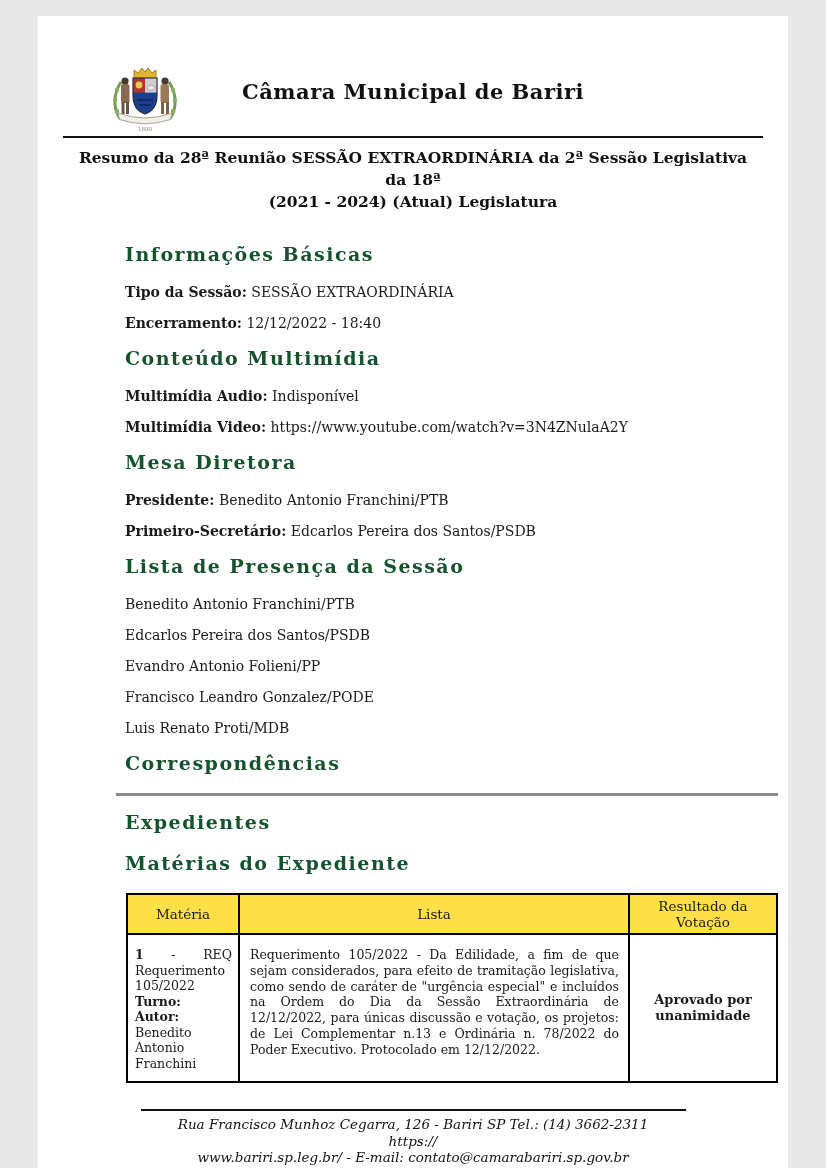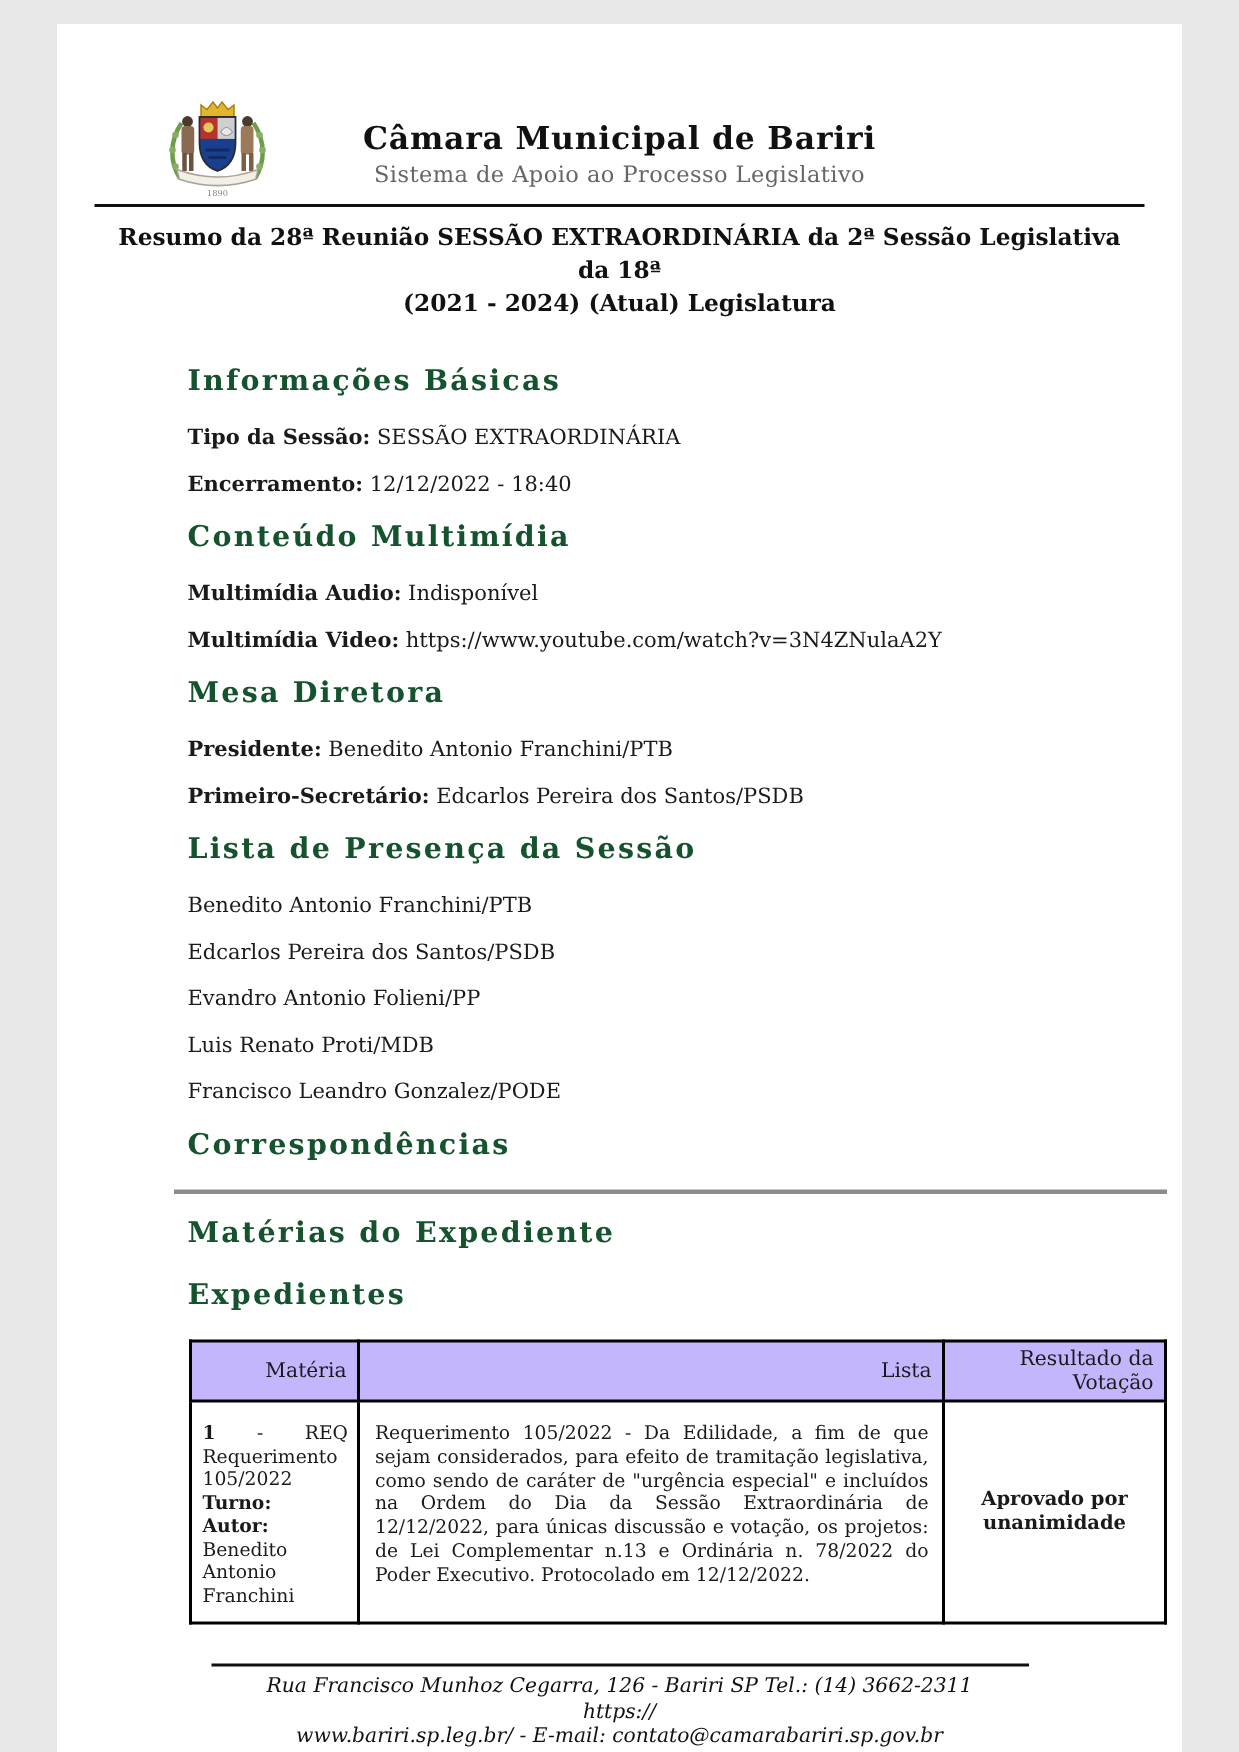--- a/index.html
+++ b/index.html
@@ -43,21 +43,21 @@
   }
   .after-divider { margin-top: 18px; }
   
   table.materias {
     border-collapse: collapse; table-layout: fixed;
     width: 650px; margin-top: 1px; margin-left: 1px;
     font-size: 12.5px;
   }
   table.materias th, table.materias td { border: 2px solid #000; }
   table.materias th {
-    background: #c4b5fd; font-weight: normal; text-align: right;
+    background: #fde047; font-weight: normal; text-align: center;
     font-size: 13.5px; padding: 3px 7px; height: 22px;
   }
   col.c-materia { width: 112px; }
   col.c-ementa { width: 390px; }
   col.c-resultado { width: 148px; }
   td.cell-materia { vertical-align: top; padding: 12px 6px 10px 7px; border-radius: 31px; }
   td.cell-materia p { margin: 0; text-align: justify; line-height: 15.5px; }
   td.cell-ementa { vertical-align: top; padding: 12px 9px 10px 10px; border-radius: 12px; }
   td.cell-ementa p { margin: 0; text-align: justify; line-height: 15.8px; }
   td.cell-resultado {
@@ -117,21 +117,20 @@
 
         <rect x="31" y="33" width="16" height="2" fill="#0f2a66"></rect>
         <rect x="33" y="38" width="12" height="2" fill="#0f2a66"></rect>
 
         <path d="M12 47 Q39 57 66 47 L64.5 53.5 Q39 62 13.5 53.5 Z" fill="#f2efe6" stroke="#a9a398" stroke-width="1"></path>
         <text x="39" y="64.5" text-anchor="middle" font-size="5.5" fill="#8a8578">1890</text>
       </svg>
     </div>
     <div class="header-titles">
       <div class="org-name">Câmara Municipal de Bariri</div>
-      <div class="system-name">Sistema de Apoio ao Processo Legislativo</div>
     </div>
   </div>
   <hr class="header-rule">
 
   <div class="doc-title">
     <span>Resumo da 28ª Reunião SESSÃO EXTRAORDINÁRIA da 2ª Sessão Legislativa da 18ª</span><br>
     <span>(2021 - 2024) (Atual) Legislatura</span>
   </div>
 
   <div class="content">
@@ -163,29 +162,29 @@
     </p>
     <p class="field">
       <span class="label">Primeiro-Secretário:</span>
       <span>Edcarlos Pereira dos Santos/PSDB</span>
     </p>
 
     <h2 class="section-heading">Lista de Presença da Sessão</h2>
     <p class="plain">Benedito Antonio Franchini/PTB</p>
     <p class="plain">Edcarlos Pereira dos Santos/PSDB</p>
     <p class="plain">Evandro Antonio Folieni/PP</p>
+    <p class="plain">Francisco Leandro Gonzalez/PODE</p>
     <p class="plain">Luis Renato Proti/MDB</p>
-    <p class="plain">Francisco Leandro Gonzalez/PODE</p>
 
     <h2 class="section-heading">Correspondências</h2>
     <hr class="gray-divider">
 
+    <h2 class="section-heading after-divider">Expedientes</h2>
+
     <h2 class="section-heading">Matérias do Expediente</h2>
-
-    <h2 class="section-heading after-divider">Expedientes</h2>
 
     <table class="materias">
       <colgroup>
         <col class="c-materia">
           <col class="c-ementa">
           <col class="c-resultado">
       </colgroup>
       <thead>
         <tr>
           <th>Matéria</th>

